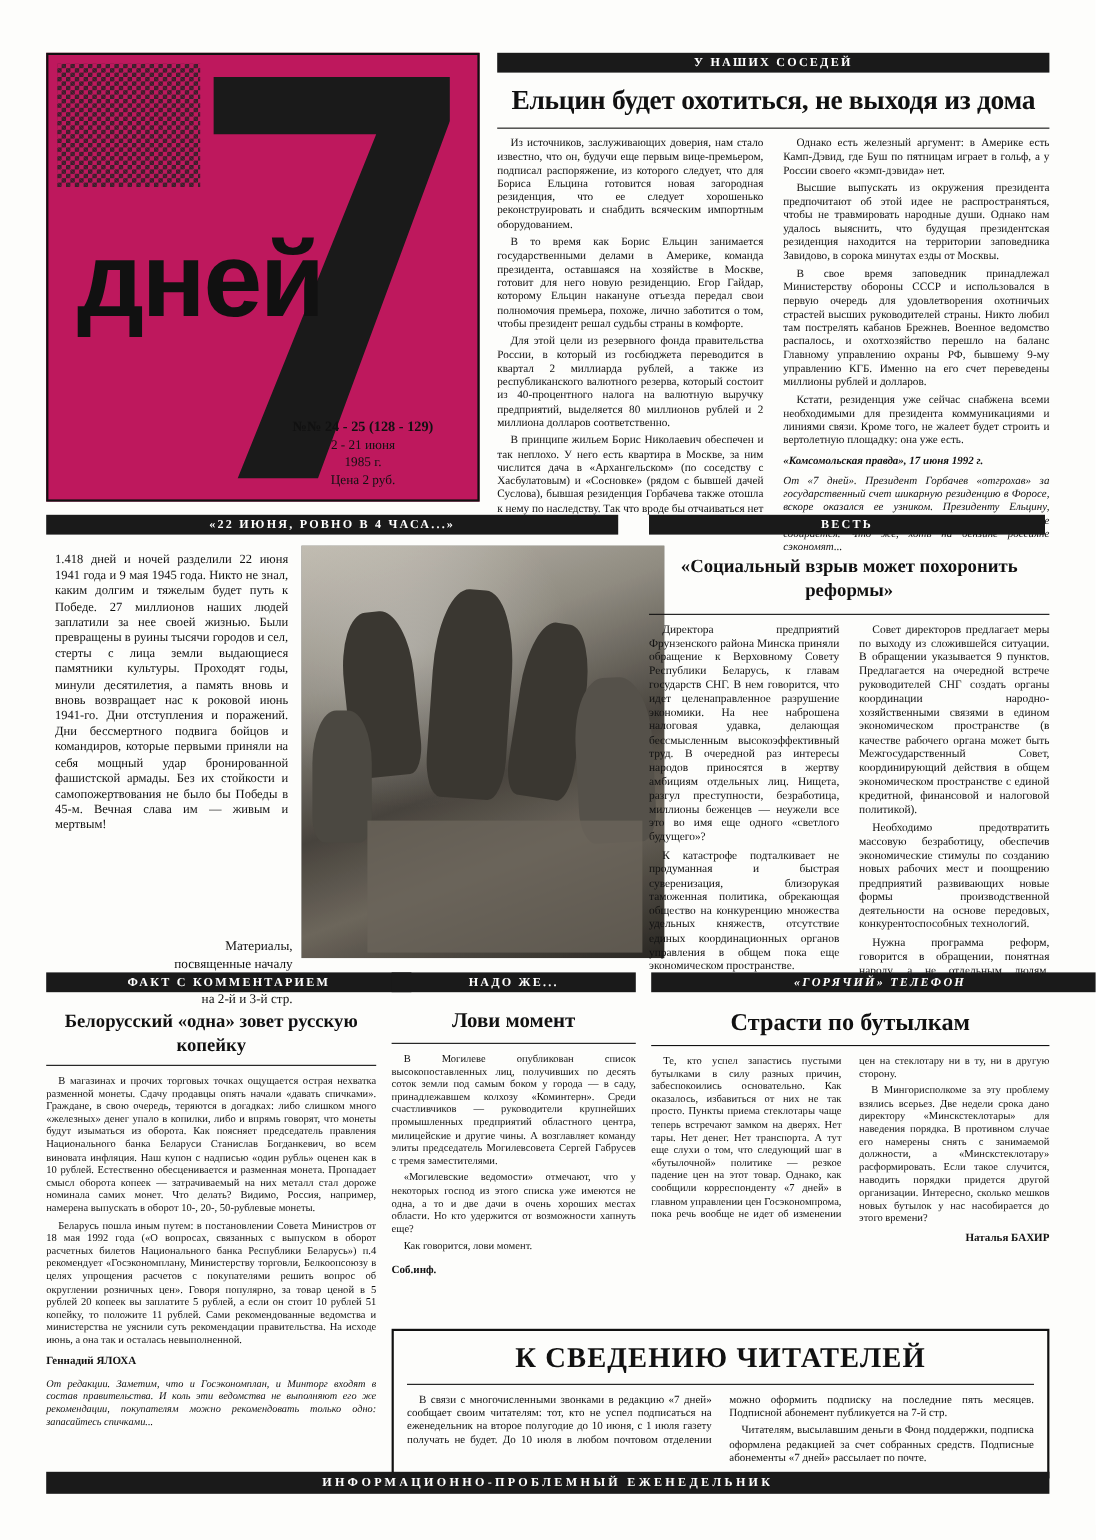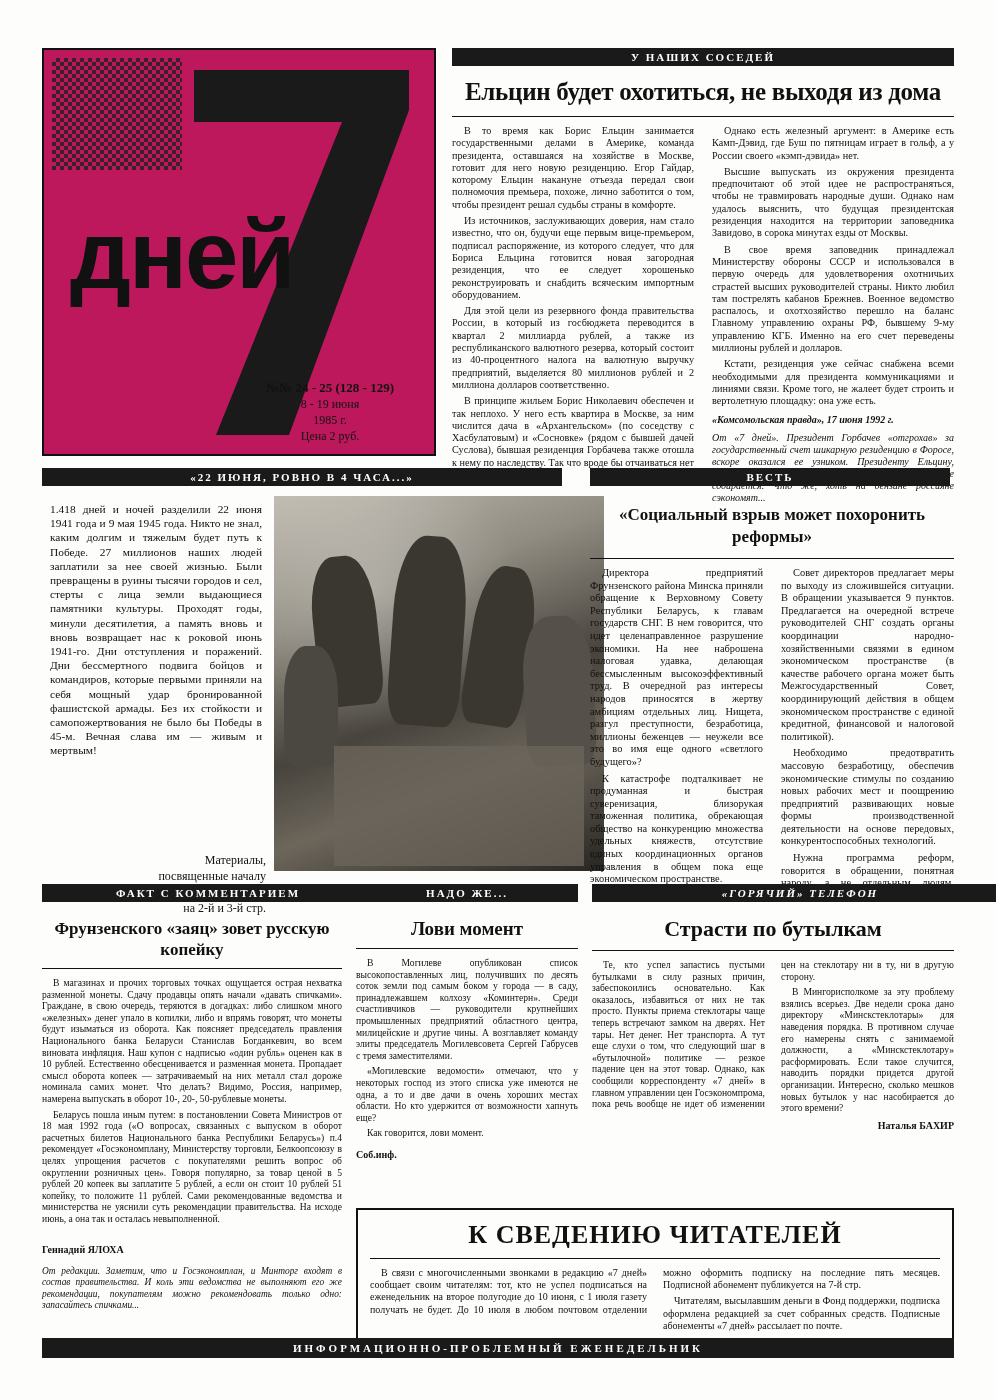--- a/index.html
+++ b/index.html
@@ -206,33 +206,33 @@
 <div class="page">
 
   <div class="masthead">
     <div class="mh-checker"></div>
     <svg class="mh-seven-shape" viewBox="0 0 215 365">
       <polygon points="0,0 215,0 215,40 95,365 22,365 148,52 0,52" fill="#1a1a1a"></polygon>
     </svg>
     <div class="mh-dney">дней</div>
     <div class="mh-issue">
       <div class="big">№№ 24 - 25 (128 - 129)</div>
-      <div>8 - 19 июня</div>
+      <div>2 - 21 июня</div>
       <div>1985 г.</div>
       <div>Цена 2 руб.</div>
     </div>
   </div>
 
   <div class="col-right-top">
     <div class="blackbar">У НАШИХ СОСЕДЕЙ</div>
     <div class="headline-1">Ельцин будет охотиться, не выходя из дома</div>
     <div class="thin"></div>
     <div class="twocol" style="margin-top:8px;">
+      <p>Из источников, заслуживающих доверия, нам стало известно, что он, будучи еще первым вице-премьером, подписал распоряжение, из которого следует, что для Бориса Ельцина готовится новая загородная резиденция, что ее следует хорошенько реконструировать и снабдить всяческим импортным оборудованием.</p>
       <p>В то время как Борис Ельцин занимается государственными делами в Америке, команда президента, оставшаяся на хозяйстве в Москве, готовит для него новую резиденцию. Егор Гайдар, которому Ельцин накануне отъезда передал свои полномочия премьера, похоже, лично заботится о том, чтобы президент решал судьбы страны в комфорте.</p>
-      <p>Из источников, заслуживающих доверия, нам стало известно, что он, будучи еще первым вице-премьером, подписал распоряжение, из которого следует, что для Бориса Ельцина готовится новая загородная резиденция, что ее следует хорошенько реконструировать и снабдить всяческим импортным оборудованием.</p>
       <p>Для этой цели из резервного фонда правительства России, в который из госбюджета переводится в квартал 2 миллиарда рублей, а также из республиканского валютного резерва, который состоит из 40-процентного налога на валютную выручку предприятий, выделяется 80 миллионов рублей и 2 миллиона долларов соответственно.</p>
       <p>В принципе жильем Борис Николаевич обеспечен и так неплохо. У него есть квартира в Москве, за ним числится дача в «Архангельском» (по соседству с Хасбулатовым) и «Сосновке» (рядом с бывшей дачей Суслова), бывшая резиденция Горбачева также отошла к нему по наследству. Так что вроде бы отчаиваться нет повода.</p>
       <p>Однако есть железный аргумент: в Америке есть Камп-Дэвид, где Буш по пятницам играет в гольф, а у России своего «кэмп-дэвида» нет.</p>
       <p>Высшие выпускать из окружения президента предпочитают об этой идее не распространяться, чтобы не травмировать народные души. Однако нам удалось выяснить, что будущая президентская резиденция находится на территории заповедника Завидово, в сорока минутах езды от Москвы.</p>
       <p>В свое время заповедник принадлежал Министерству обороны СССР и использовался в первую очередь для удовлетворения охотничьих страстей высших руководителей страны. Никто любил там пострелять кабанов Брежнев. Военное ведомство распалось, и охотхозяйство перешло на баланс Главному управлению охраны РФ, бывшему 9-му управлению КГБ. Именно на его счет переведены миллионы рублей и долларов.</p>
       <p>Кстати, резиденция уже сейчас снабжена всеми необходимыми для президента коммуникациями и линиями связи. Кроме того, не жалеет будет строить и вертолетную площадку: она уже есть.</p>
       <span class="src">«Комсомольская правда», 17 июня 1992 г.</span>
       <div class="italic-note" style="margin-top:6px;">От «7 дней». Президент Горбачев «отгрохав» за государственный счет шикарную резиденцию в Форосе, вскоре оказался ее узником. Президенту Ельцину, похоже, уже со своей и удаляться от Москвы не собирается. Что же, хоть на бензине россияне сэкономят...</div>
     </div>
   </div>
@@ -283,26 +283,26 @@
     <div class="blackbar">ФАКТ С КОММЕНТАРИЕМ</div>
   </div>
   <div class="band-nado">
     <div class="blackbar">НАДО ЖЕ...</div>
   </div>
   <div class="band-hot">
     <div class="blackbar">«ГОРЯЧИЙ»  ТЕЛЕФОН</div>
   </div>
 
   <div class="low-1">
-    <div class="headline-3">Фрунзенского «заяц» зовет русскую копейку</div>
+    <div class="headline-3">Белорусский «одна» зовет русскую копейку</div>
     <div class="thin"></div>
     <div class="body-s" style="margin-top:8px;">
       <p>В магазинах и прочих торговых точках ощущается острая нехватка разменной монеты. Сдачу продавцы опять начали «давать спичками». Граждане, в свою очередь, теряются в догадках: либо слишком много «железных» денег упало в копилки, либо и впрямь говорят, что монеты будут изыматься из оборота. Как поясняет председатель правления Национального банка Беларуси Станислав Богданкевич, во всем виновата инфляция. Наш купон с надписью «один рубль» оценен как в 10 рублей. Естественно обесценивается и разменная монета. Пропадает смысл оборота копеек — затрачиваемый на них металл стал дороже номинала самих монет. Что делать? Видимо, Россия, например, намерена выпускать в оборот 10-, 20-, 50-рублевые монеты.</p>
       <p>Беларусь пошла иным путем: в постановлении Совета Министров от 18 мая 1992 года («О вопросах, связанных с выпуском в оборот расчетных билетов Национального банка Республики Беларусь») п.4 рекомендует «Госэкономплану, Министерству торговли, Белкоопсоюзу в целях упрощения расчетов с покупателями решить вопрос об округлении розничных цен». Говоря популярно, за товар ценой в 5 рублей 20 копеек вы заплатите 5 рублей, а если он стоит 10 рублей 51 копейку, то положите 11 рублей. Сами рекомендованные ведомства и министерства не уяснили суть рекомендации правительства. На исходе июнь, а она так и осталась невыполненной.</p>
-      <div class="byline" style="text-indent:0; margin-top:20px;">Геннадий ЯЛОХА</div>
+      <div class="byline" style="text-indent:0; margin-top:8px;">Геннадий ЯЛОХА</div>
       <div class="italic-note" style="margin-top:10px; font-size:9.4px; line-height:11.4px;">От редакции. Заметим, что и Госэкономплан, и Минторг входят в состав правительства. И коль эти ведомства не выполняют его же рекомендации, покупателям можно рекомендовать только одно: запасайтесь спичками...</div>
     </div>
   </div>
 
   <div class="low-2">
     <div class="headline-4">Лови момент</div>
     <div class="thin"></div>
     <div class="body-s" style="margin-top:8px;">
       <p>В Могилеве опубликован список высокопоставленных лиц, получивших по десять соток земли под самым боком у города — в саду, принадлежавшем колхозу «Коминтерн». Среди счастливчиков — руководители крупнейших промышленных предприятий областного центра, милицейские и другие чины. А возглавляет команду элиты председатель Могилевсовета Сергей Габрусев с тремя заместителями.</p>
       <p>«Могилевские ведомости» отмечают, что у некоторых господ из этого списка уже имеются не одна, а то и две дачи в очень хороших местах области. Но кто удержится от возможности хапнуть еще?</p>

